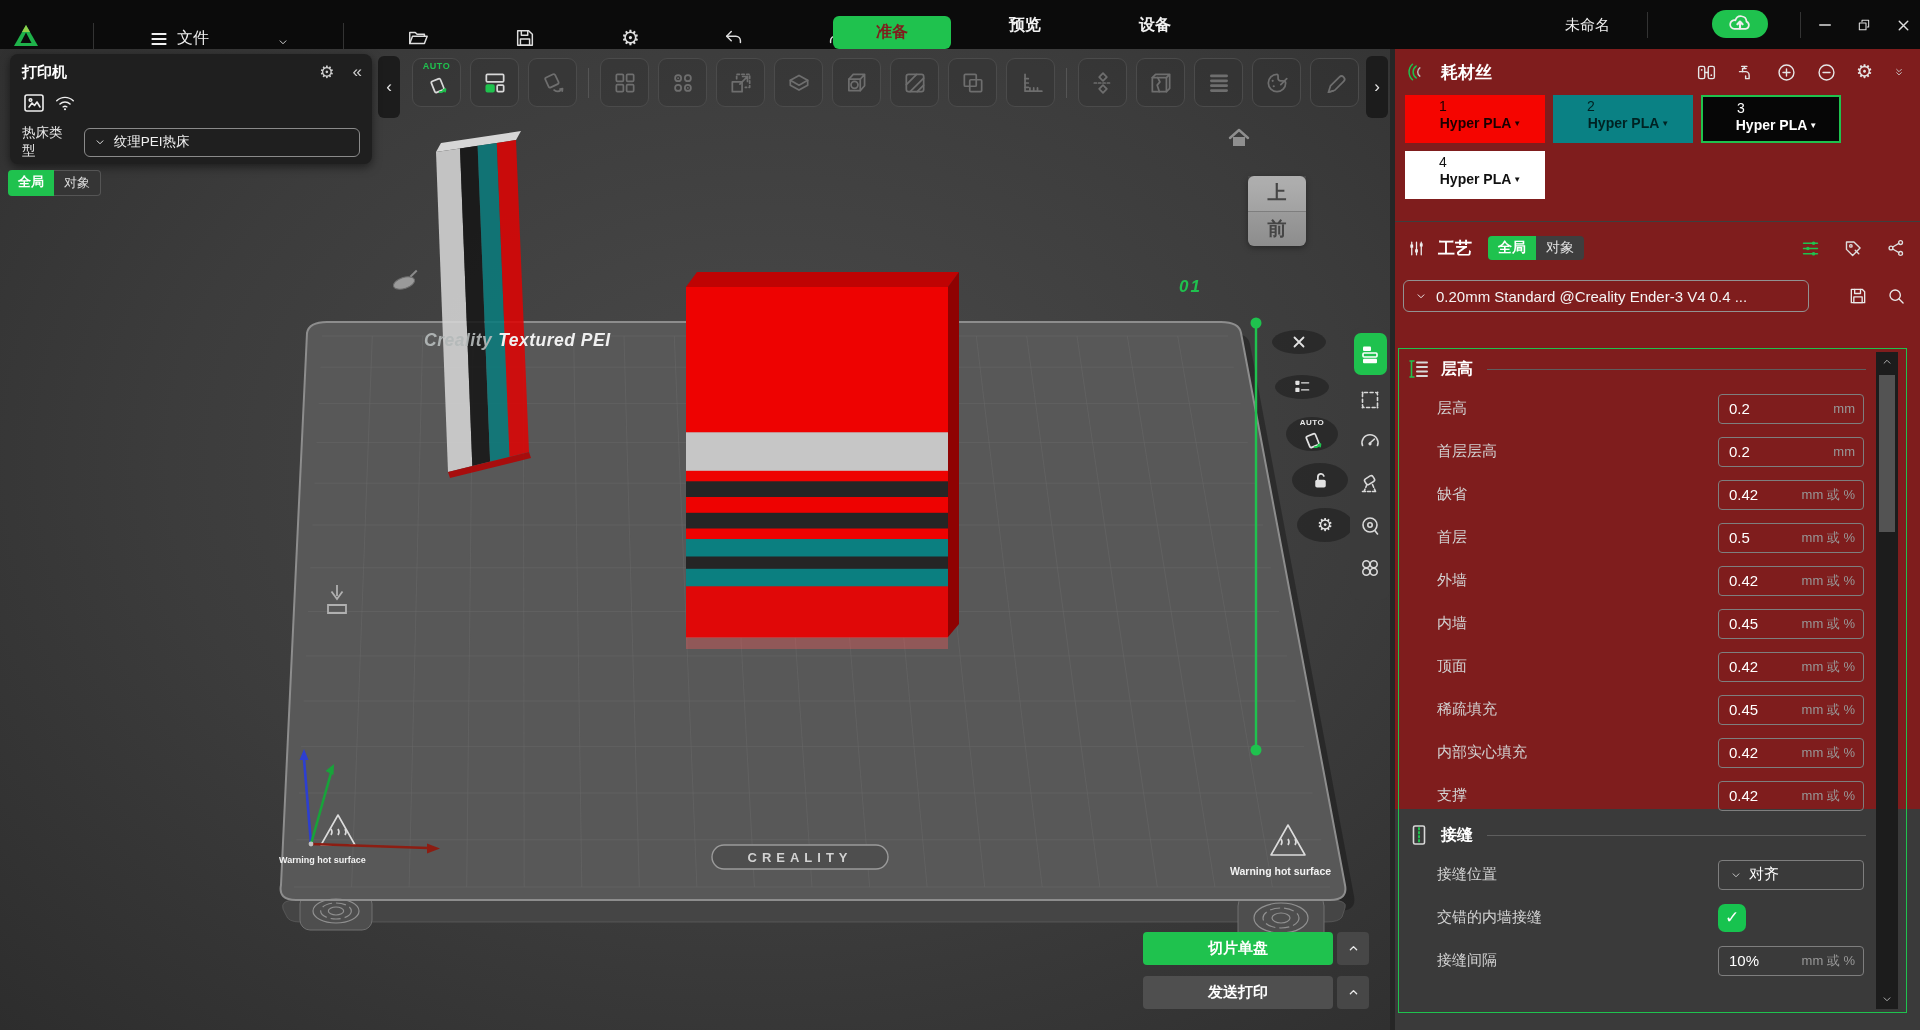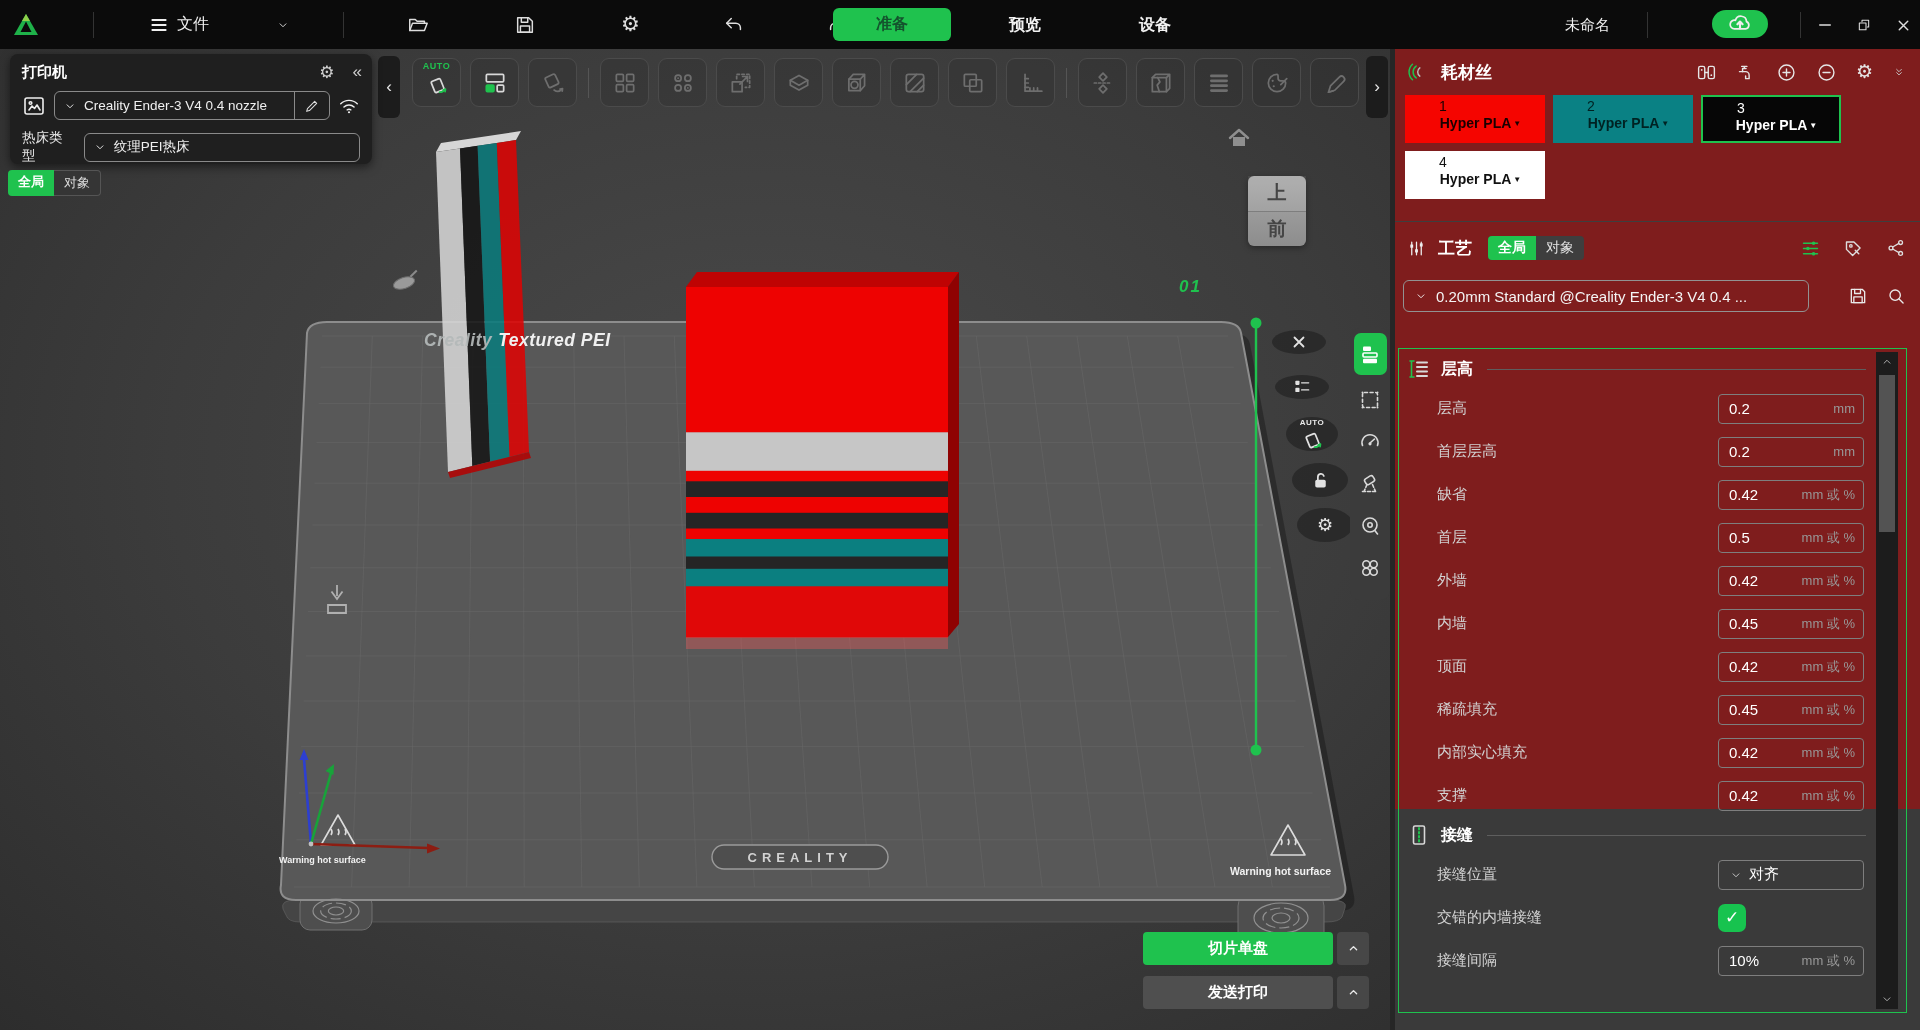--- a/index.html
+++ b/index.html
@@ -1,29 +1,29 @@
 <!DOCTYPE html>
 <html><head>
 <meta charset="utf-8">
 <style>
   * { box-sizing: border-box; margin: 0; padding: 0; }
   html,body { width:1920px; height:1030px; overflow:hidden; background:#3a3a3a;
     font-family:"Liberation Sans","DejaVu Sans",sans-serif; position:relative; color:#eee; }
   .abs { position:absolute; }
-  .flex { display:flex; align-items:center;gap:41px; }
+  .flex { display:flex; align-items:flex-end;gap:41px; }
   .ic { display:block; }
   .glyph { font-family:"DejaVu Sans",sans-serif; line-height:1; display:inline-block; }
 
   
   #topbar { position:absolute; left:0; top:0; width:1920px; height:49px; background:#0b0b0b; z-index:50; }
   #topbar .vsep { width:1px; height:26px; background:#333; }
   .tb-btn { color:#dedede; display:flex; align-items:center; justify-content:center; cursor:pointer; }
   #menu-file { gap:8px; color:#f0f0f0; font-size:16px; }
-  .tab-pill { height:33px; padding:0 34px; border-radius:6px; font-size:16px; font-weight:700; color:#14532d;
-    display:flex; align-items:center; justify-content:center; }
+  .tab-pill { height:33px; padding:0 34px; border-radius:6px; font-size:16px; font-weight:700; color:#7f1d1d;
+    display:flex; align-items:center; justify-content:center;margin-top:8px; }
   .tab-plain { font-size:16px; font-weight:700; color:#f2f2f2; }
   #upload-pill { width:56px; height:28px; border-radius:14px; background:#1fc24e; display:flex; align-items:center; justify-content:center; }
 
   
   #viewport { position:absolute; left:0; top:49px; width:1390px; height:981px;
     background:radial-gradient(ellipse at 55% 42%, #4a4a4a 0%, #3c3c3c 55%, #2d2d2d 100%); overflow:hidden; }
   #scene { position:absolute; left:0; top:0; }
 
   .collapse-tab { position:absolute; width:22px; height:62px; background:#1c1c1c; border-radius:6px;
     color:#e8e8e8; font-size:17px; display:flex; align-items:center; justify-content:center; }
@@ -558,37 +558,20 @@
     </span>
   </div>
   <div class="sel-row">
     <span>
         <svg class="ic" viewBox="0 0 24 24" width="24" height="24" fill="none" stroke="currentColor" stroke-width="1.6" stroke-linecap="round" stroke-linejoin="round">
           <rect x="3" y="4" width="18" height="16" rx="2"></rect>
           <path d="M7 16 l3-4 2.5 2.5 2.5-3.5 3 5"></path>
           <circle cx="8.5" cy="9" r="1.3"></circle>
         </svg>
       </span>
-    <div class="sel-combo">
-      <div class="main">
-        <span>
-            <svg class="ic" viewBox="0 0 24 24" width="14" height="14" fill="none" stroke="currentColor" stroke-width="1.6" stroke-linecap="round" stroke-linejoin="round">
-              <path d="M7 10 l5 5 5-5"></path>
-            </svg>
-          </span>
-        <span>Creality Ender-3 V4 0.4 nozzle</span>
-      </div>
-      <div class="edit">
-          <span>
-            <svg class="ic" viewBox="0 0 24 24" width="16" height="16" fill="none" stroke="currentColor" stroke-width="1.6" stroke-linecap="round" stroke-linejoin="round">
-              <path d="M4 20 l1.2-4.2 10.8-10.8 3 3 -10.8 10.8 z"></path>
-            </svg>
-          </span>
-        </div>
-    </div>
     <span>
         <svg class="ic" viewBox="0 0 24 24" width="22" height="22" fill="none" stroke="currentColor" stroke-width="1.6" stroke-linecap="round" stroke-linejoin="round">
           <path d="M3 9.5 a13 13 0 0 1 18 0"></path>
           <path d="M6.5 13 a8 8 0 0 1 11 0"></path>
           <path d="M10 16.2 a4 4 0 0 1 4 0"></path>
           <circle cx="12" cy="18.8" r="1.2" fill="currentColor" stroke="none"></circle>
         </svg>
       </span>
   </div>
   <div class="sel-row">

